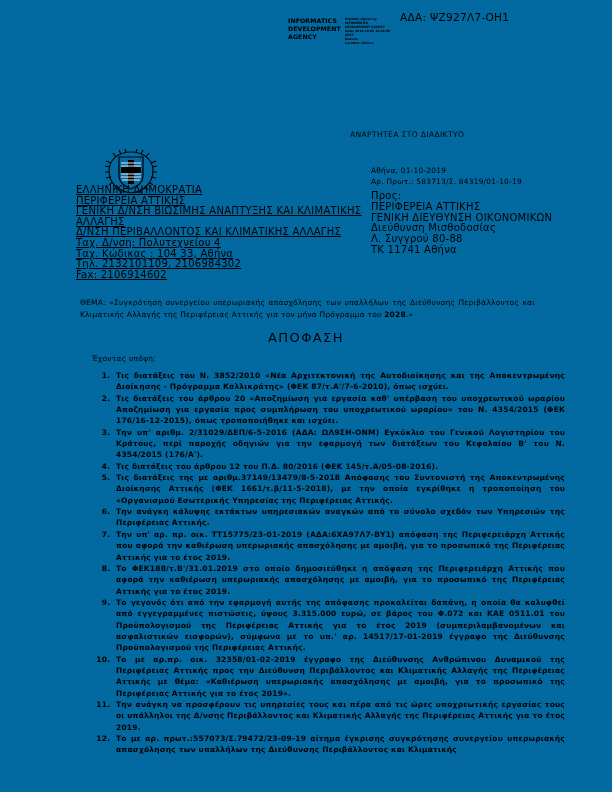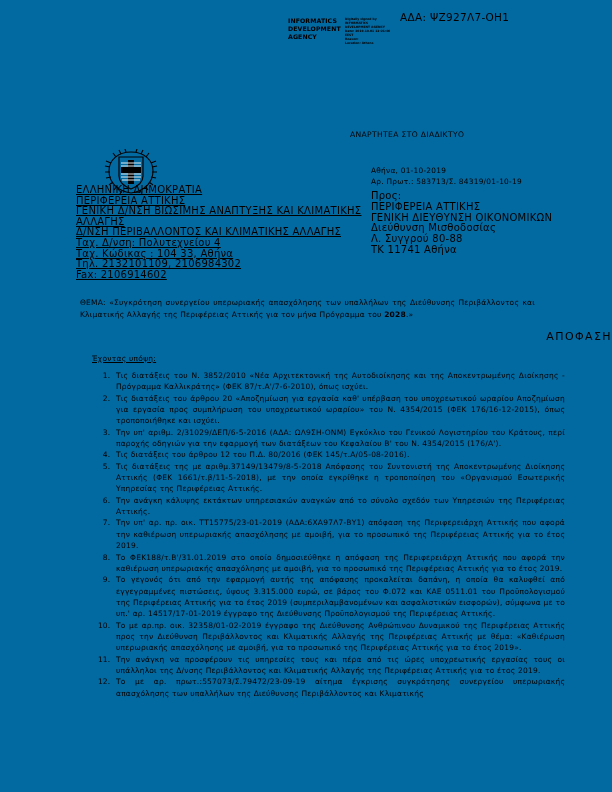--- a/index.html
+++ b/index.html
@@ -129,46 +129,46 @@
     text-align: justify;
     letter-spacing: 0.2px;
   }
   .subject b { font-weight: 700; }
 
   .apofasi {
     position: absolute;
     left: 0;
     top: 330px;
     width: 612px;
-    text-align: right;
-    font-size: 11px;
+    text-align: center;
+    font-size: 13px;
     letter-spacing: 1.4px;
   }
 
   .exontas {
     position: absolute;
     left: 92px;
     top: 354px;
     font-size: 7.5px;
     letter-spacing: 0.25px;
-    text-decoration: underline;
   }
 
   
   ol.clauses {
     position: absolute;
     left: 92px;
     top: 370px;
     width: 452px;
     margin: 0;
     padding: 0 0 0 21px;
     font-size: 7.5px;
     line-height: 11.35px;
     letter-spacing: 0.2px;
     list-style-position: outside;
+    font-weight: bold;
   }
   ol.clauses > li {
     text-align: justify;
     margin: 0 0 0 0;
     padding-left: 3px;
   }
   ol.clauses > li::marker {
     font-size: 7.5px;
   }
   .nowrapend { text-align: left; }

